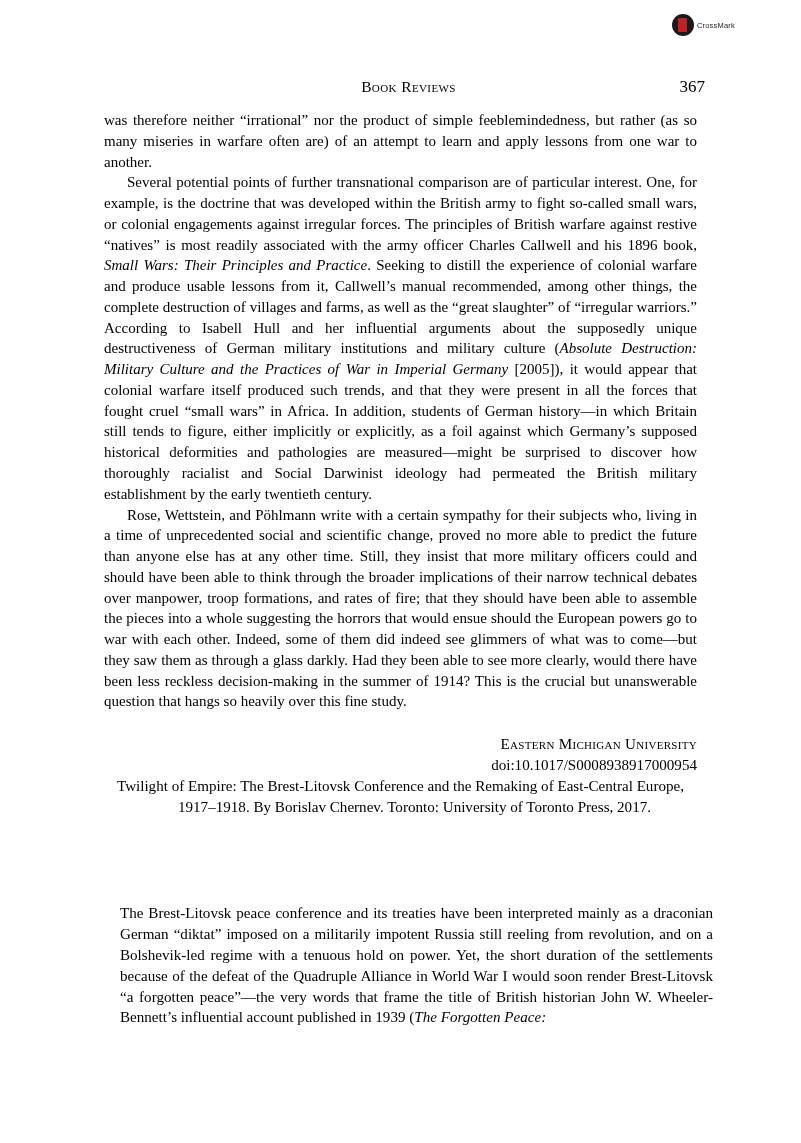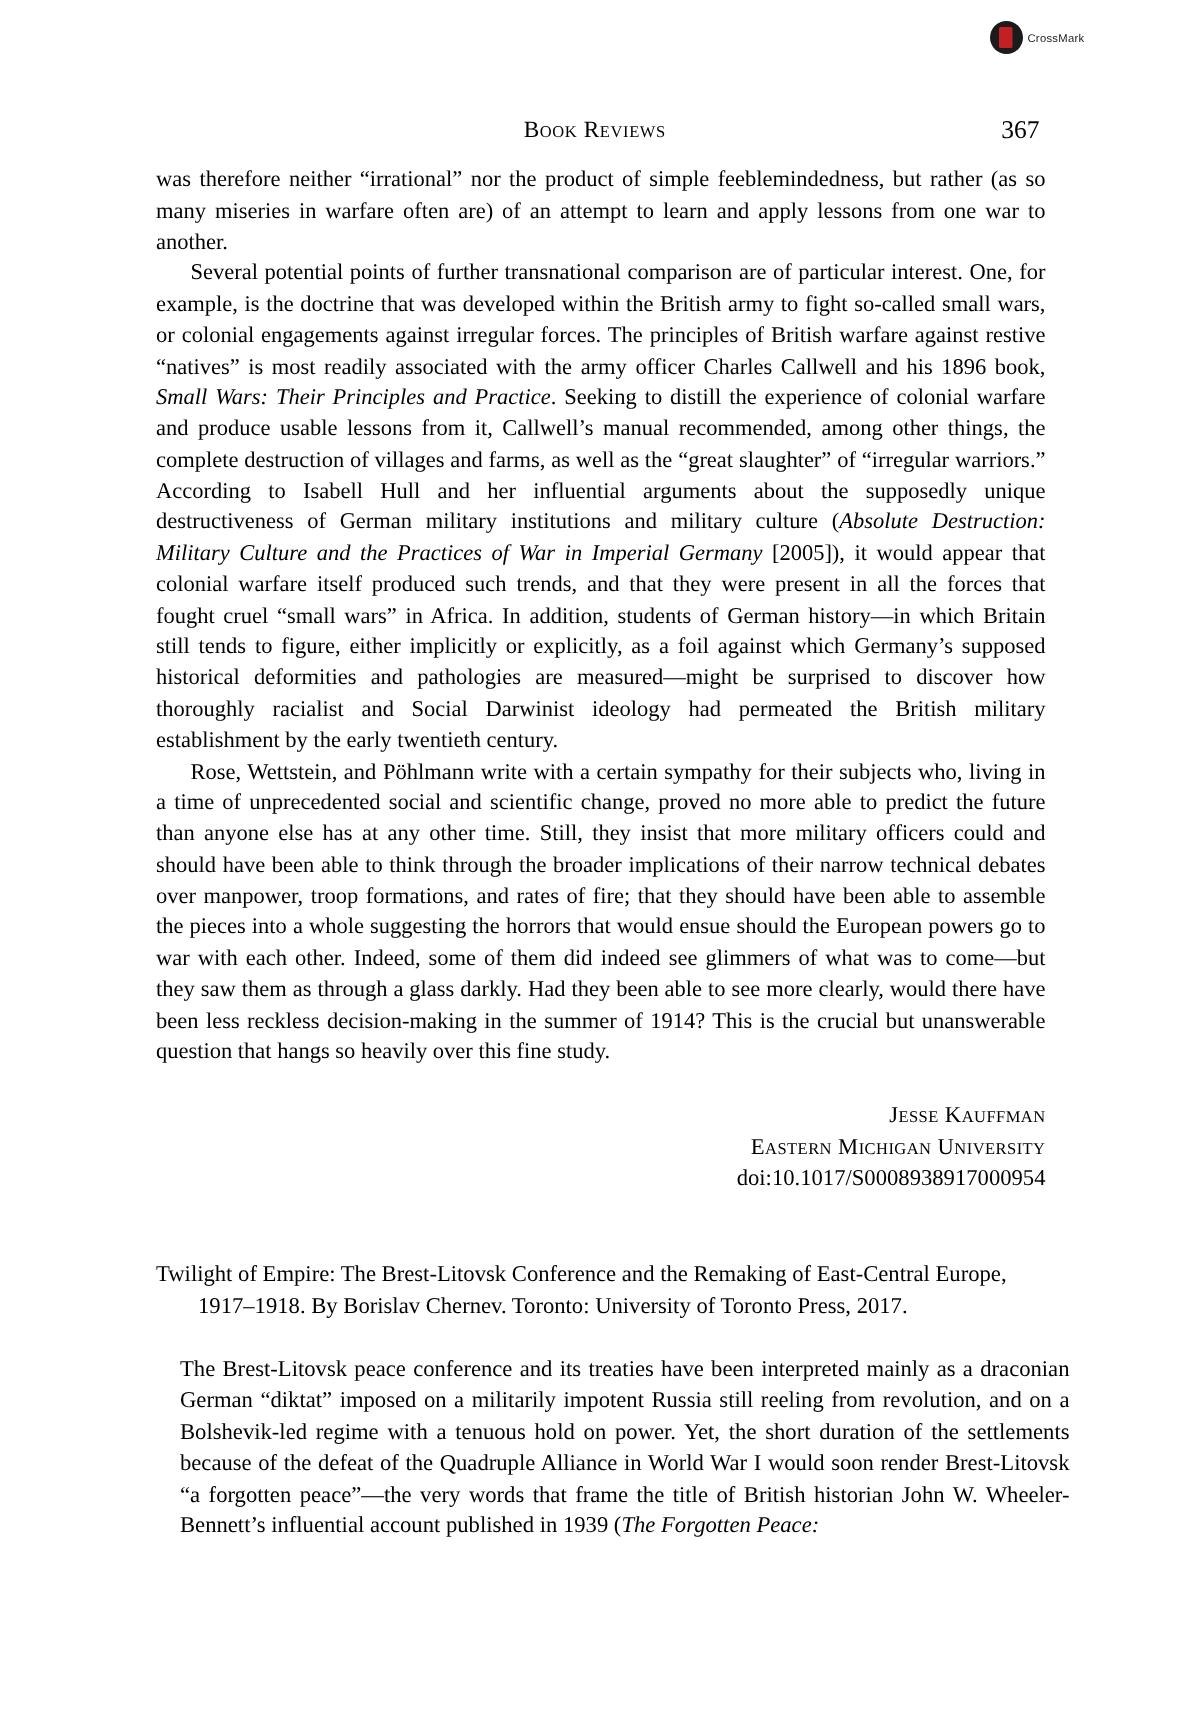--- a/index.html
+++ b/index.html
@@ -19,21 +19,21 @@
     position: absolute;
     top: 0; left: 0;
     width: 801px;
     height: 1143px;
   }
 
   
   .crossmark {
     position: absolute;
     top: 14px;
-    right: 78px;
+    right: 66px;
     display: flex;
     align-items: center;
     gap: 3px;
   }
   .crossmark-mark {
     width: 22px;
     height: 22px;
     border-radius: 50%;
     background: #1b1b1b;
     position: relative;
@@ -55,21 +55,21 @@
     letter-spacing: 0.2px;
     color: #1b1b1b;
     line-height: 1;
     padding-top: 2px;
   }
 
   
   .runhead {
     position: absolute;
     top: 78px;
-    left: 100px;
+    left: 112px;
     width: 593px;
     height: 18px;
   }
   .runhead-title {
     position: absolute;
     left: 0;
     width: 593px;
     text-align: center;
     font-size: 15.5px;
     font-variant: small-caps;
@@ -111,22 +111,23 @@
     letter-spacing: 0.3px;
   }
   .sig-doi {
     font-variant: normal;
   }
 
   
   .next-review {
     position: absolute;
     left: 104px;
-    top: 840px;
+    top: 776px;
     width: 593px;
+    text-align: center;
   }
   .next-review-inner {
     margin-left: 28px;
     text-indent: -28px;
     font-size: 15.1px;
     line-height: 1.42;
   }
   .next-review-inner .l2 {
     display: block;
   }
@@ -157,21 +158,20 @@
     <div class="runhead-title">Book Reviews</div>
     <div class="runhead-folio">367</div>
   </div>
 
   <div class="body">
     <p>was therefore neither “irrational” nor the product of simple feeblemindedness, but rather (as so many miseries in warfare often are) of an attempt to learn and apply lessons from one war to another.</p>
     <p class="indent">Several potential points of further transnational comparison are of particular interest. One, for example, is the doctrine that was developed within the British army to fight so-called small wars, or colonial engagements against irregular forces. The principles of British warfare against restive “natives” is most readily associated with the army officer Charles Callwell and his 1896 book, <i>Small Wars: Their Principles and Practice</i>. Seeking to distill the experience of colonial warfare and produce usable lessons from it, Callwell’s manual recommended, among other things, the complete destruction of villages and farms, as well as the “great slaughter” of “irregular warriors.” According to Isabell Hull and her influential arguments about the supposedly unique destructiveness of German military institutions and military culture (<i>Absolute Destruction: Military Culture and the Practices of War in Imperial Germany</i> [2005]), it would appear that colonial warfare itself produced such trends, and that they were present in all the forces that fought cruel “small wars” in Africa. In addition, students of German history—in which Britain still tends to figure, either implicitly or explicitly, as a foil against which Germany’s supposed historical deformities and pathologies are measured—might be surprised to discover how thoroughly racialist and Social Darwinist ideology had permeated the British military establishment by the early twentieth century.</p>
     <p class="indent">Rose, Wettstein, and Pöhlmann write with a certain sympathy for their subjects who, living in a time of unprecedented social and scientific change, proved no more able to predict the future than anyone else has at any other time. Still, they insist that more military officers could and should have been able to think through the broader implications of their narrow technical debates over manpower, troop formations, and rates of fire; that they should have been able to assemble the pieces into a whole suggesting the horrors that would ensue should the European powers go to war with each other. Indeed, some of them did indeed see glimmers of what was to come—but they saw them as through a glass darkly. Had they been able to see more clearly, would there have been less reckless decision-making in the summer of 1914? This is the crucial but unanswerable question that hangs so heavily over this fine study.</p>
 
     <div class="signature">
-      <div class="sig-name">Jesse Kauffman</div>
       <div class="sig-aff">Eastern Michigan University</div>
       <div class="sig-doi">doi:10.1017/S0008938917000954</div>
     </div>
   </div>
 
   <div class="next-review">
     <div class="next-review-inner">
       <span class="it">Twilight of Empire: The Brest-Litovsk Conference and the Remaking of East-Central Europe, 1917–1918.</span>
       <span>By Borislav Chernev. Toronto: University of Toronto Press, 2017.</span>
     </div>

